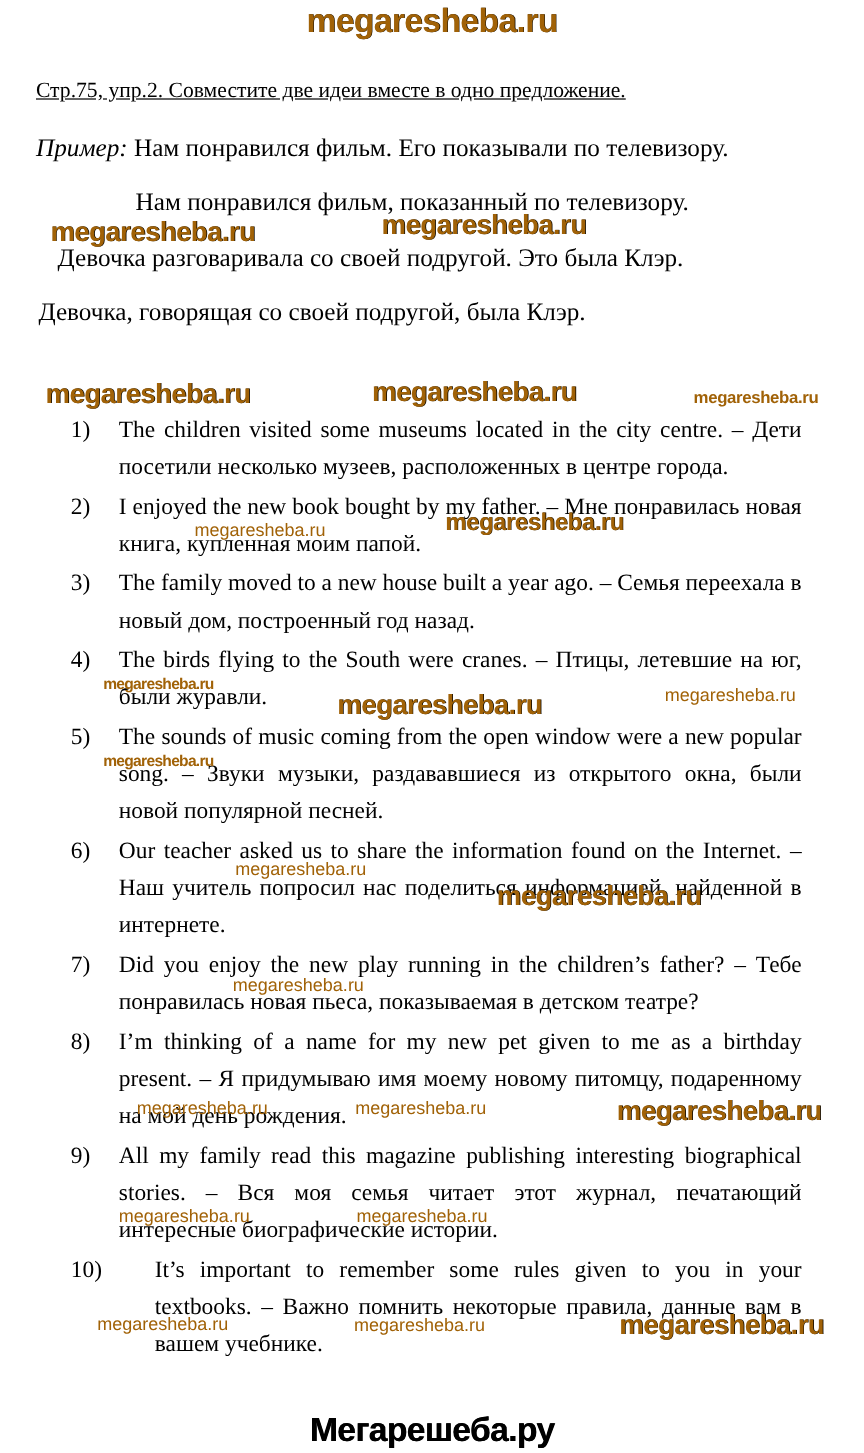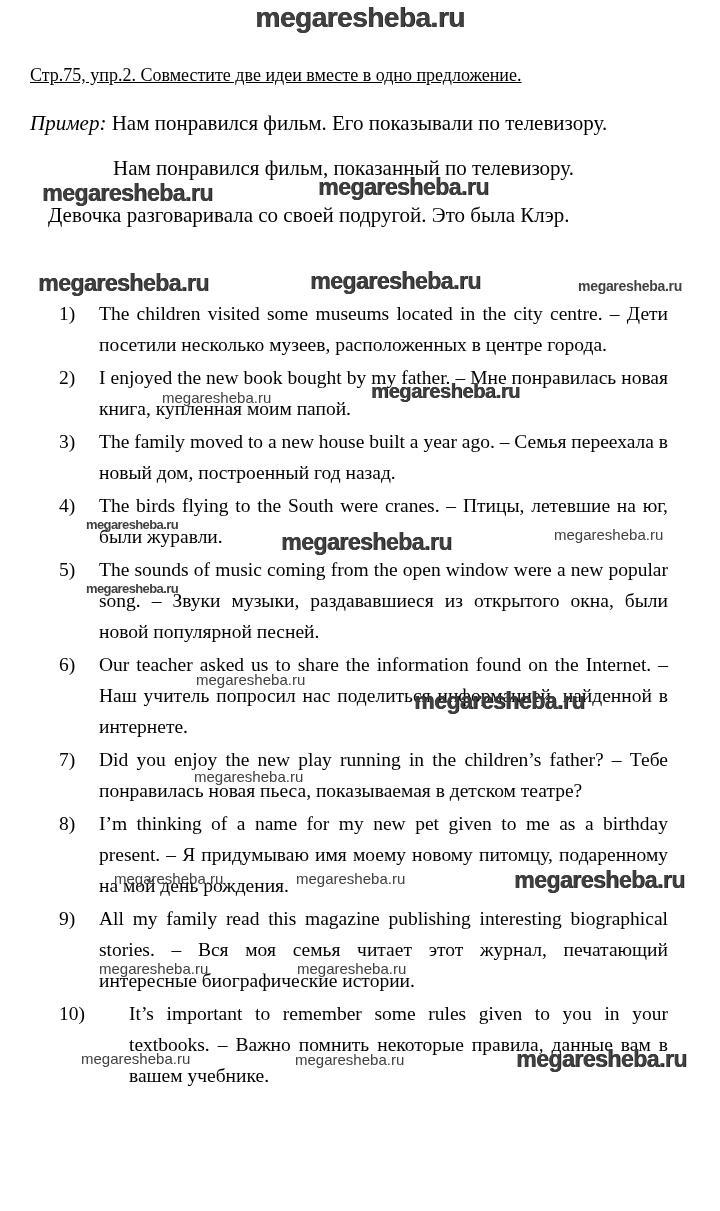--- a/index.html
+++ b/index.html
@@ -5,21 +5,21 @@
   html,body{margin:0;padding:0;}
   body{
     width:720px;height:1211px;
     background:#ffffff;color:#000;
     font-family:"Liberation Serif", serif;
     overflow:hidden;
   }
   .page{position:relative;width:720px;height:1211px;background:#fff;overflow:hidden;}
 
   
-  .wm{font-family:"Liberation Sans", sans-serif;white-space:nowrap;color:#404040;}
+  .wm{font-family:"Liberation Sans", sans-serif;white-space:nowrap;color:#a16207;}
   .wm-b-lg{font-weight:bold;font-size:23px;letter-spacing:-0.5px;text-shadow:0.6px 0 #000;}
   .wm-b-md{font-weight:bold;font-size:20px;letter-spacing:-0.4px;text-shadow:0.5px 0 #000;}
   .wm-sm-b{font-weight:bold;font-size:14px;letter-spacing:-0.3px;}
   .wm-tiny{font-weight:bold;font-size:13px;letter-spacing:-0.6px;}
   .wm-norm{font-weight:normal;font-size:15px;}
 
   .hdr{padding-top:2px;text-align:center;
        font-family:"Liberation Sans",sans-serif;font-weight:bold;font-size:28px;
        letter-spacing:-0.5px;text-shadow:0.5px 0 #000;}
 
@@ -64,20 +64,21 @@
 
   <div class="example-answer">Нам понравился фильм, показанный по телевизору.</div>
 
   <div class="wmrow wmrow1">
     <span class="wm wm-b-lg" style="left:42px;top:3px;">megaresheba.ru</span>
     <span class="wm wm-b-lg" style="left:318px;top:-3px;">megaresheba.ru</span>
   </div>
 
   <div class="p-task">Девочка разговаривала со своей подругой. Это была Клэр.</div>
 
+  <div class="p-answer">Девочка, говорящая со своей подругой, была Клэр.</div>
 
   <div class="wmrow wmrow2">
     <span class="wm wm-b-lg" style="left:38px;top:2px;">megaresheba.ru</span>
     <span class="wm wm-b-lg" style="left:310px;top:0;">megaresheba.ru</span>
     <span class="wm wm-sm-b" style="left:578px;top:10px;">megaresheba.ru</span>
   </div>
 
   <div class="answers">
 
     <div class="ans"><span class="num">1)</span><span>The children visited some museums located in the city centre. – Дети посетили несколько музеев, расположенных в центре города.</span></div>
@@ -120,14 +121,15 @@
     </div>
 
     <div class="ans ans-10"><span class="num">10)</span><span>It’s important to remember some rules given to you in your textbooks. – Важно помнить некоторые правила, данные вам в вашем учебнике.</span>
       <span class="wm wm-norm" style="left:22px;top:45px;">megaresheba.ru</span>
       <span class="wm wm-norm" style="left:236px;top:46px;">megaresheba.ru</span>
       <span class="wm wm-b-lg" style="left:457px;top:46px;">megaresheba.ru</span>
     </div>
 
   </div>
 
+  <div class="footer">Мегарешеба.ру</div>
 
 </div>
 
 </body></html>

